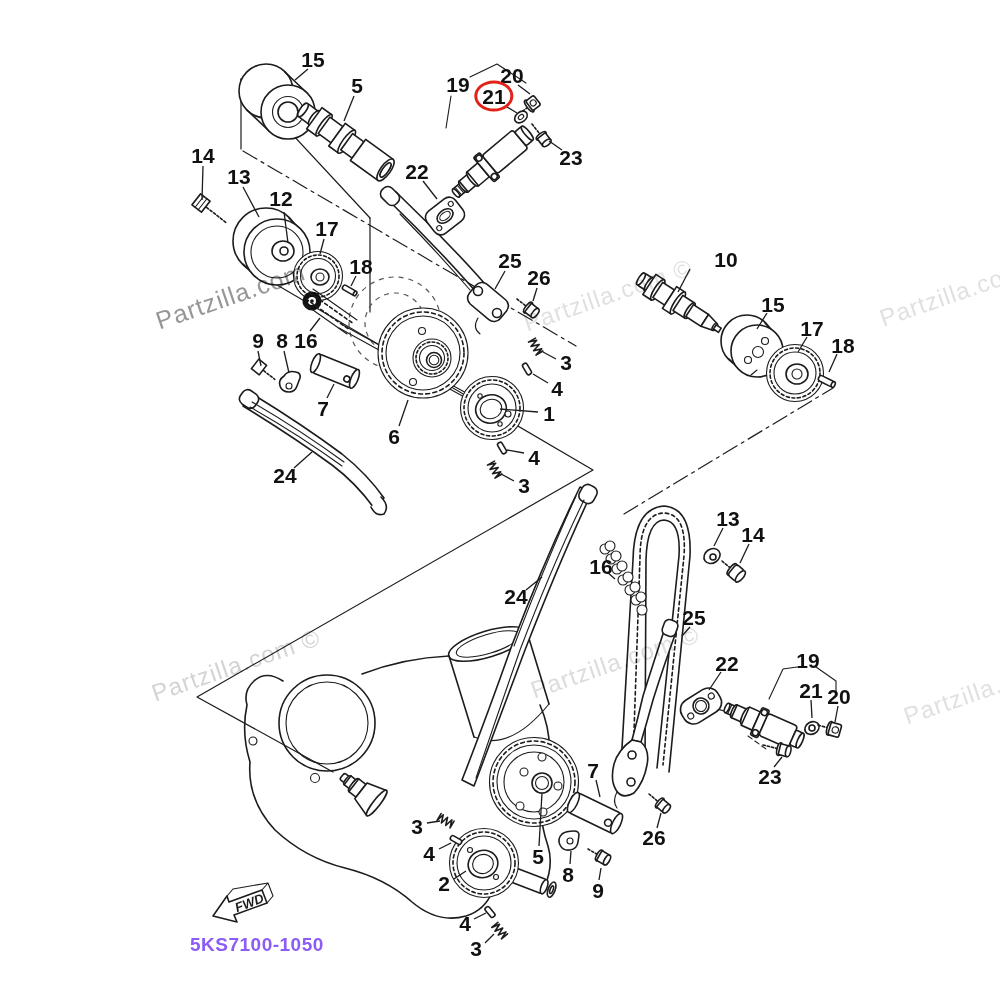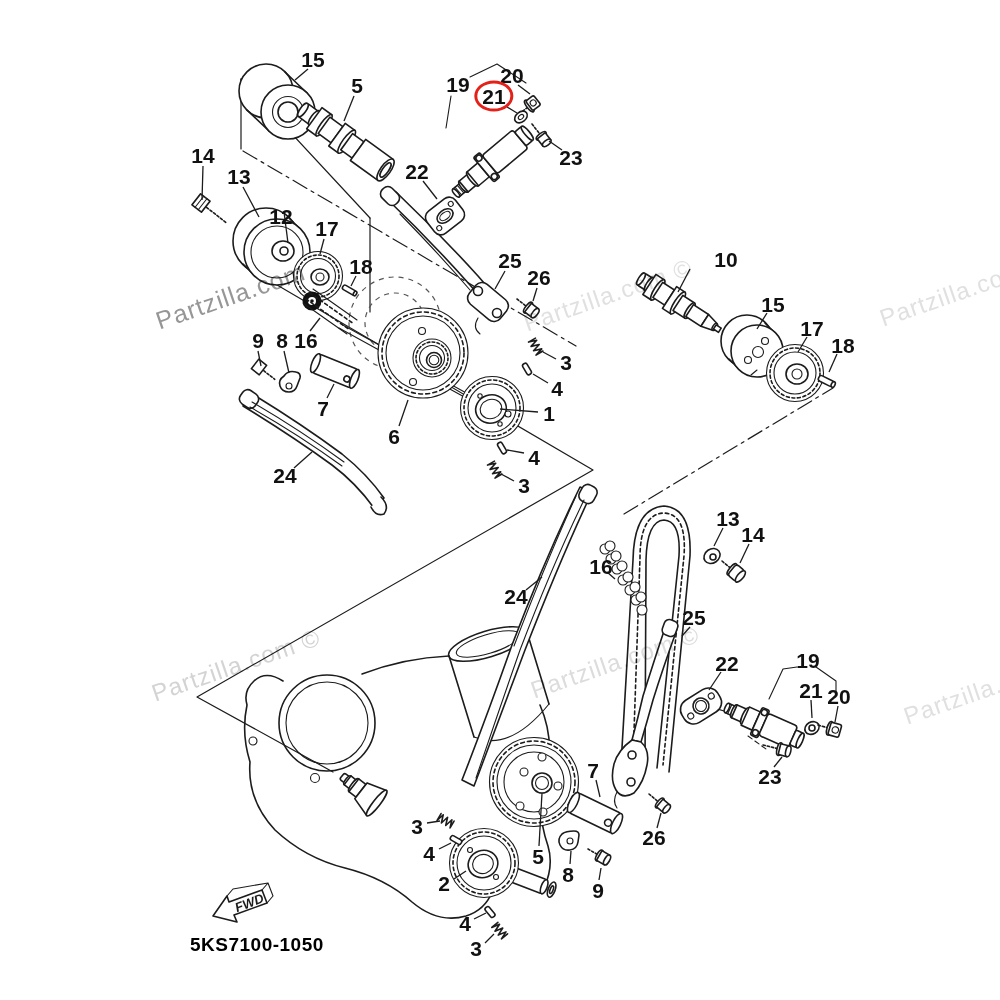--- a/index.html
+++ b/index.html
@@ -12,21 +12,21 @@
   .axis{stroke-dasharray:16 5 3 5;stroke-width:1.2;}
   .sec{stroke-width:1.2;}
   .ghost{stroke:#555;stroke-width:1.2;stroke-dasharray:5 5;fill:none;}
   #watermark-layer .wm{position:absolute;white-space:nowrap;transform-origin:left top;
       transform:rotate(-19deg);mix-blend-mode:multiply;letter-spacing:1px;pointer-events:none;}
   #callout-layer .callout{position:absolute;transform:translate(-50%,-50%);
       font-weight:bold;font-size:21px;color:#111;line-height:1;}
   #callout-layer .callout.highlighted{border:3.5px solid var(--hl,#e32119);
       border-radius:50%;padding:2px 5px;}
   .part-code{position:absolute;left:190px;top:934px;font-weight:bold;font-size:19px;
-      color:#000000;letter-spacing:0.5px;}
+      color:#8b5cf6;letter-spacing:0.5px;}
   .fwd-text{font-size:13px;font-weight:bold;font-style:italic;fill:#1c1c1c;}
 </style>
 </head>
 <body>
 
 <div class="stage">
 
 <svg width="1000" height="1000" viewBox="0 0 1000 1000">
 
   <g>
@@ -529,21 +529,21 @@
 <div id="callout-layer">
       <div class="callout" style="left: 313px; top: 59px;">15</div>
       <div class="callout" style="left: 357px; top: 85px;">5</div>
       <div class="callout" style="left: 458px; top: 84px;">19</div>
       <div class="callout" style="left: 512px; top: 75px;">20</div>
       <div class="callout highlighted" style="left: 494px; top: 96px;">21</div>
       <div class="callout" style="left: 571px; top: 157px;">23</div>
       <div class="callout" style="left: 417px; top: 171px;">22</div>
       <div class="callout" style="left: 203px; top: 155px;">14</div>
       <div class="callout" style="left: 239px; top: 176px;">13</div>
-      <div class="callout" style="left: 281px; top: 216px;">12</div>
+      <div class="callout" style="left: 281px; top: 198px;">12</div>
       <div class="callout" style="left: 327px; top: 228px;">17</div>
       <div class="callout" style="left: 361px; top: 266px;">18</div>
       <div class="callout" style="left: 510px; top: 260px;">25</div>
       <div class="callout" style="left: 539px; top: 277px;">26</div>
       <div class="callout" style="left: 258px; top: 340px;">9</div>
       <div class="callout" style="left: 282px; top: 340px;">8</div>
       <div class="callout" style="left: 306px; top: 340px;">16</div>
       <div class="callout" style="left: 323px; top: 408px;">7</div>
       <div class="callout" style="left: 394px; top: 436px;">6</div>
       <div class="callout" style="left: 285px; top: 475px;">24</div>

